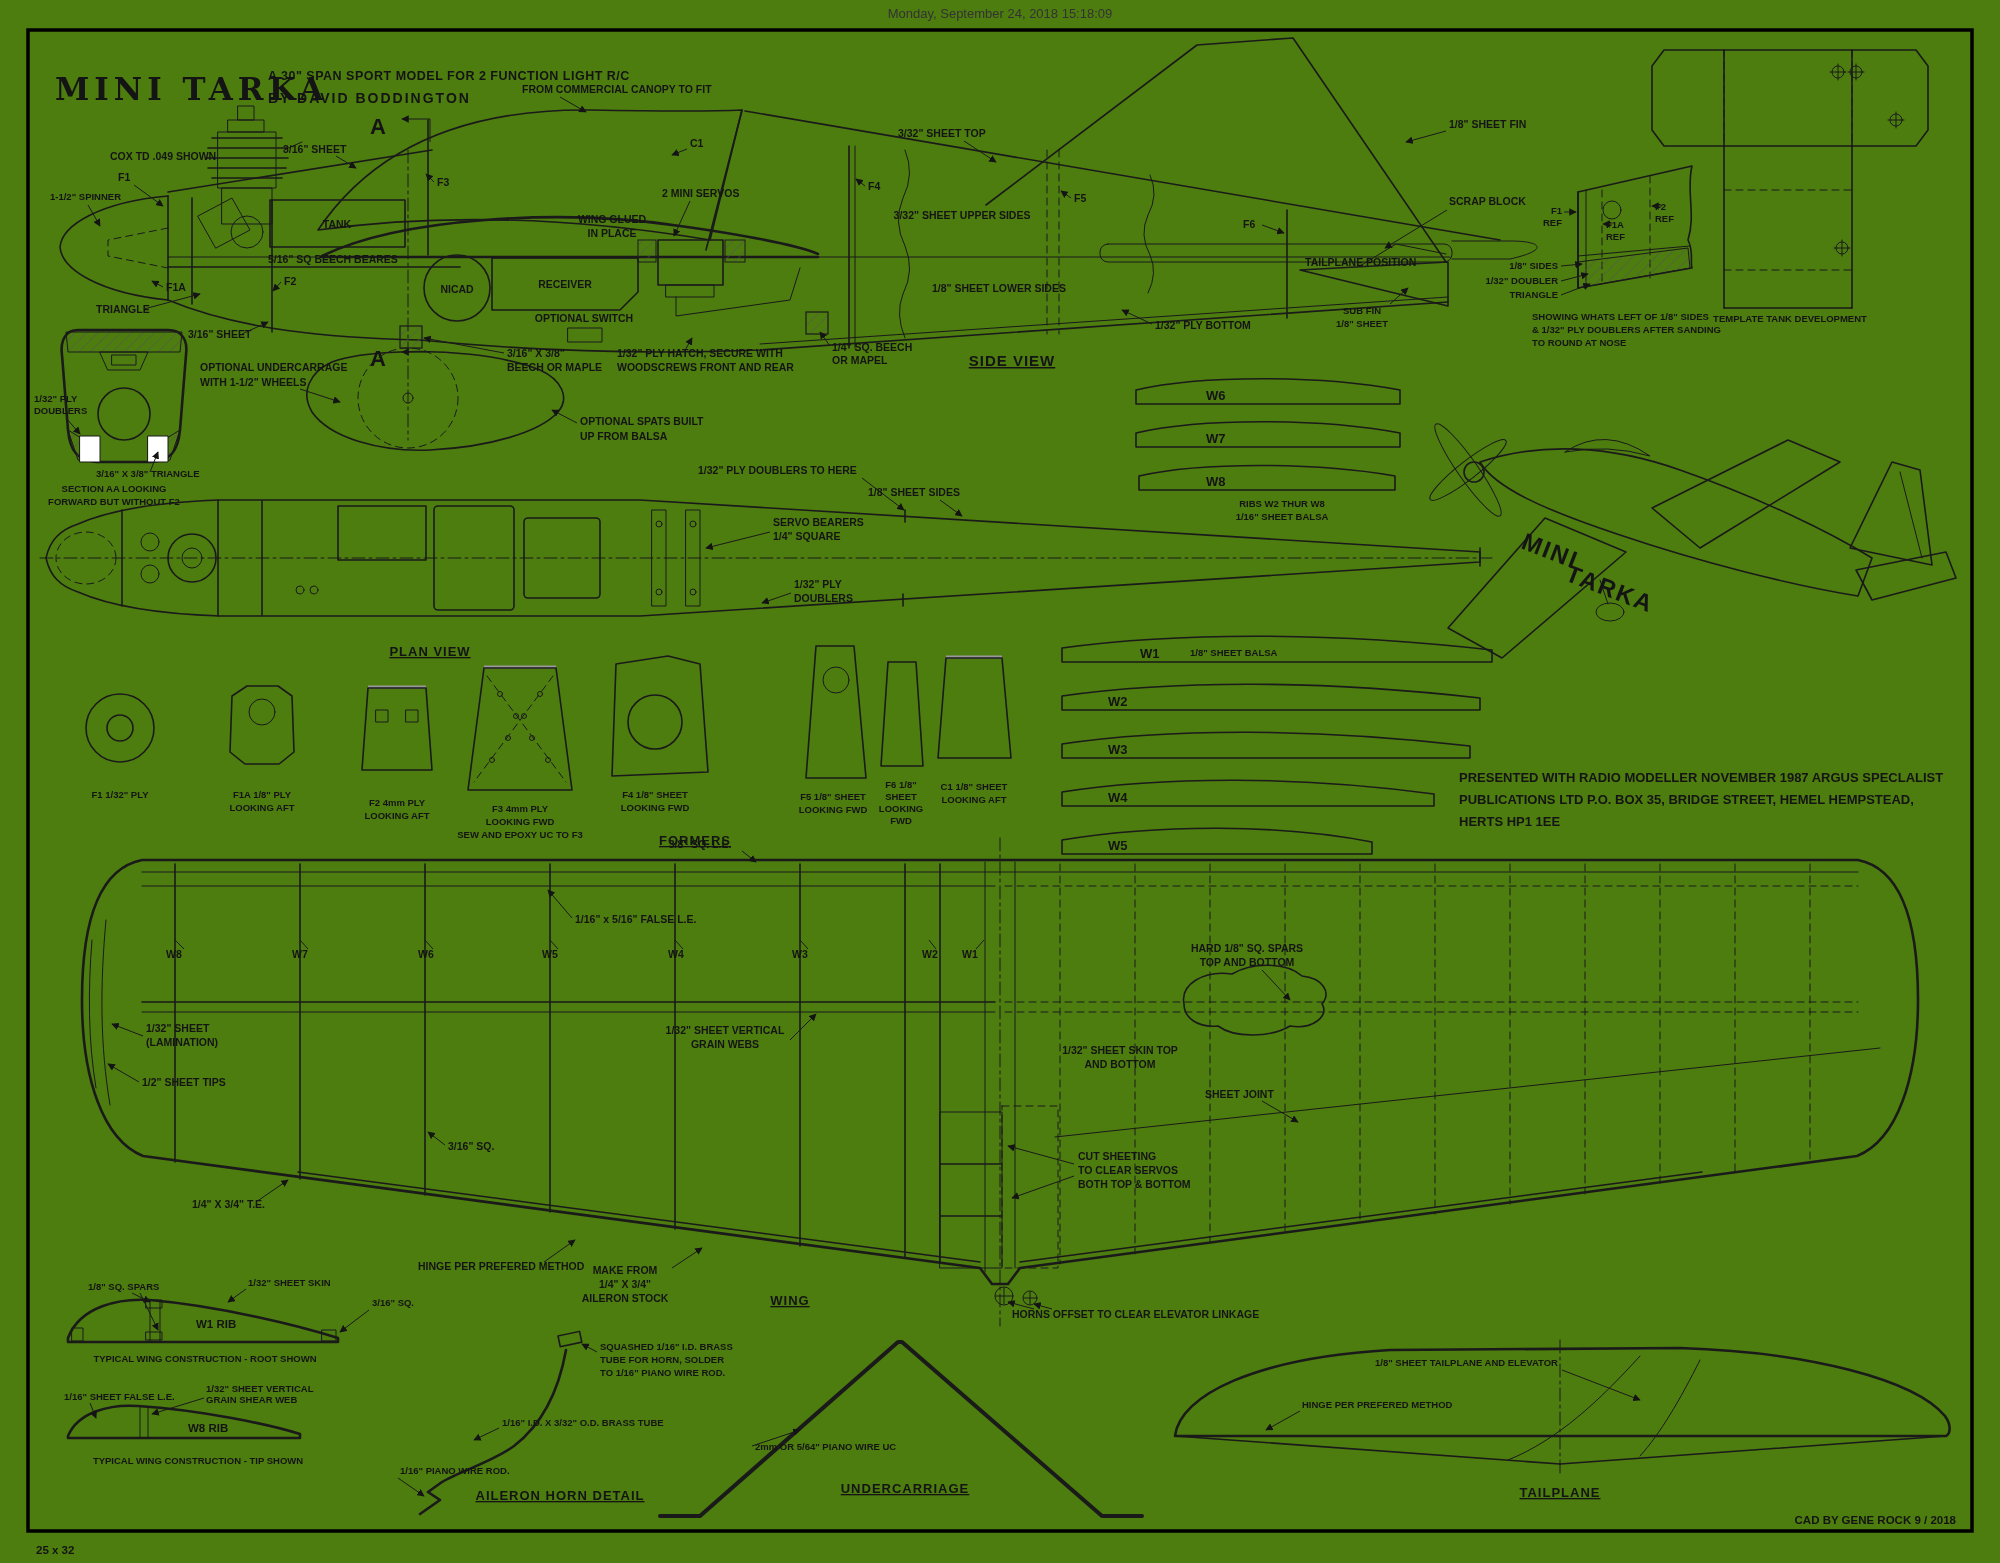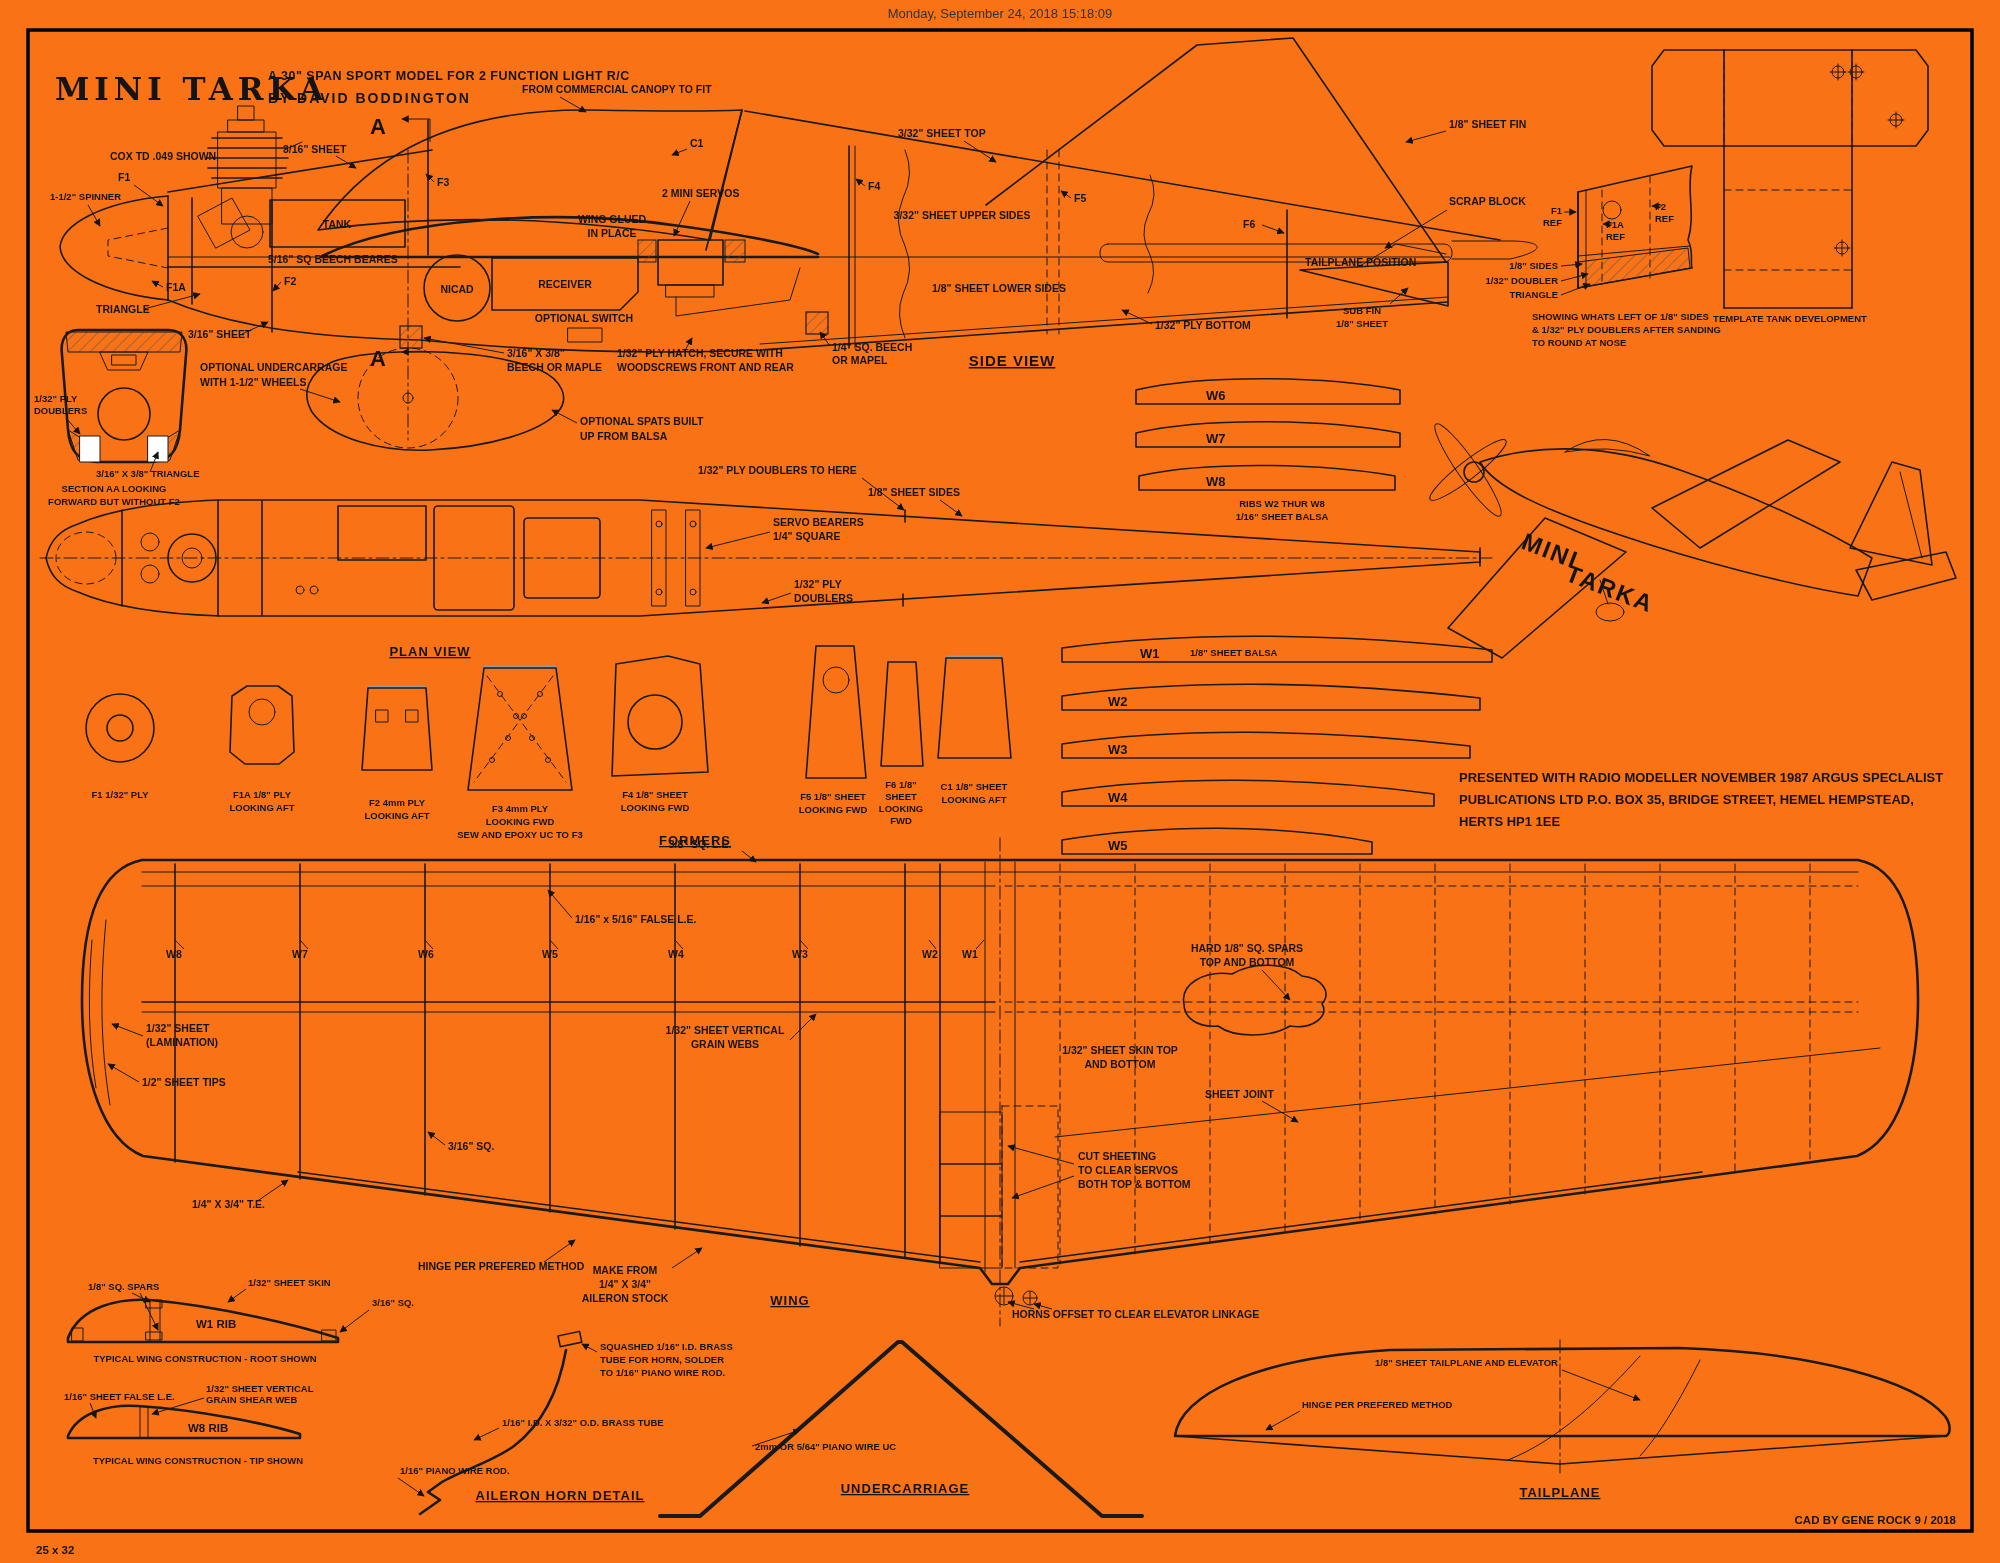--- a/index.html
+++ b/index.html
@@ -1,16 +1,16 @@
 <!DOCTYPE html>
 <html><head>
 <meta charset="utf-8">
 <style>
   html,body{margin:0;padding:0;background:#e8e8e8}
-  .sheet{position:relative;width:2000px;height:1563px;background:#f97316;overflow:hidden}
+  .sheet{position:relative;width:2000px;height:1563px;background:#4d7c0f;overflow:hidden}
   svg{position:absolute;inset:0}
   text{font-family:"Liberation Sans",sans-serif;font-weight:bold;fill:#141414}
   .t9{font-size:9.5px}
   .t10{font-size:10.5px}
   .t11{font-size:11.5px}
   .t13{font-size:13px}
   .t15{font-size:15px}
   .stamp{font-size:13px;font-weight:normal;fill:#333}
   .title{font-family:"DejaVu Serif",serif;font-size:31px;letter-spacing:5px}
   .sub{font-size:12.5px;letter-spacing:.5px}

